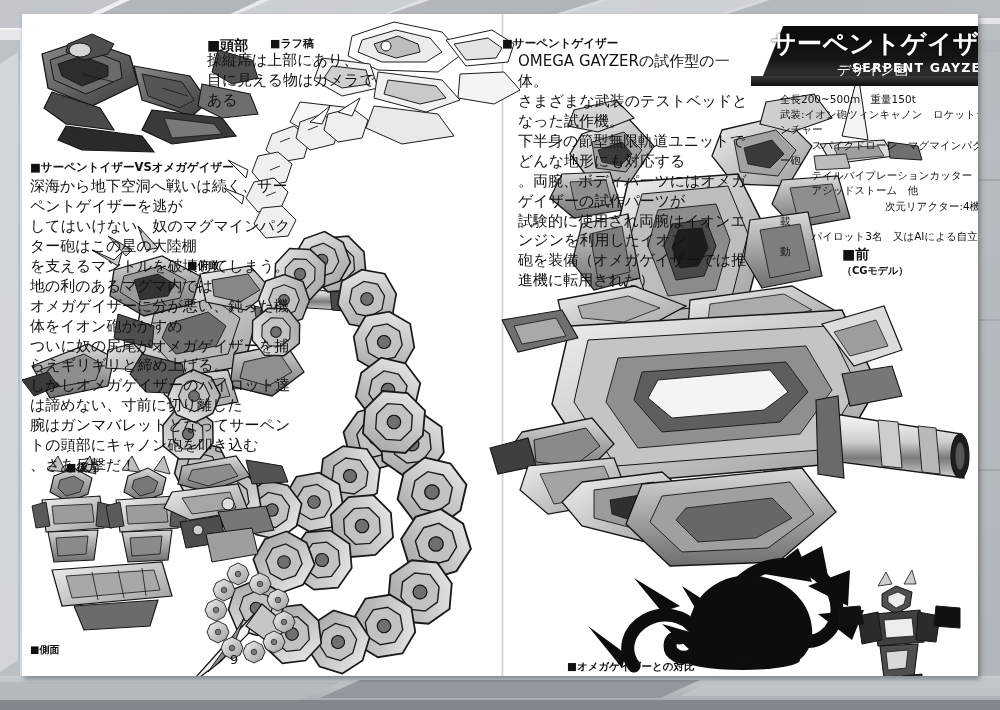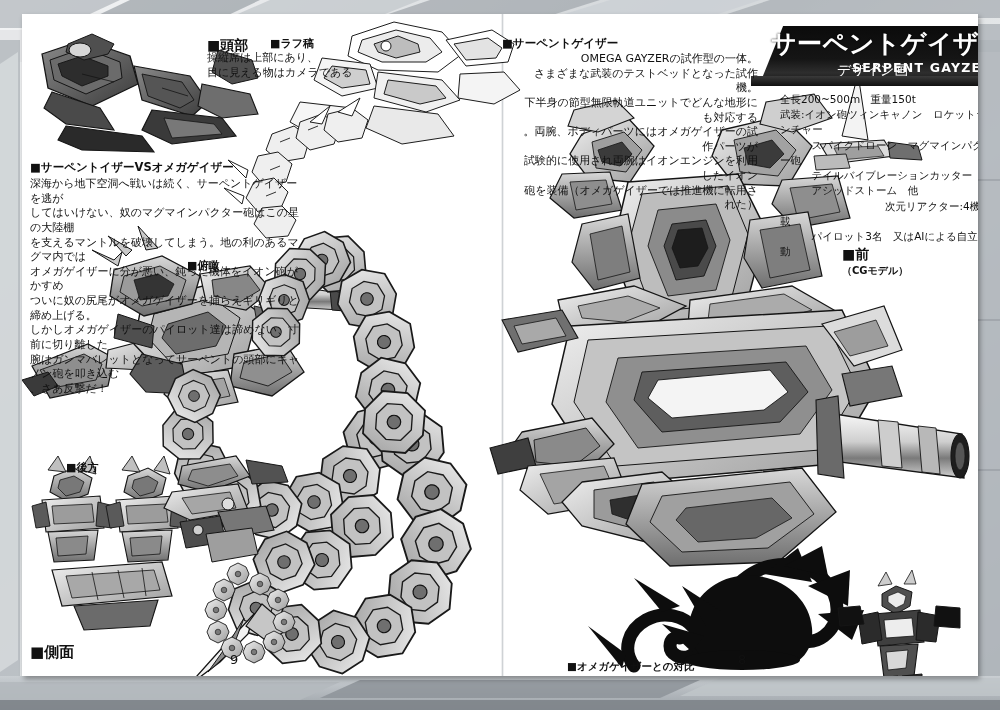--- a/index.html
+++ b/index.html
@@ -49,21 +49,21 @@
     font-size:14px;font-weight:400;white-space:nowrap;
   }
   #title-en{
     position:absolute;right:8px;top:34px;color:#fff;
     font-size:12.5px;font-weight:700;letter-spacing:1.2px;white-space:nowrap;
   }
 
   
   .txt{position:absolute;color:#111;line-height:1.33;white-space:pre-line;}
   .hd{font-weight:700;}
-  .blk{font-size:11px;}
+  .blk{font-size:15px;}
   .spec{position:absolute;font-size:10.5px;line-height:1.45;white-space:pre-line;color:#111;}
 
   .lbl{position:absolute;font-weight:700;color:#111;white-space:pre-line;}
 
   .pagenum{position:absolute;font-size:13px;color:#111;font-weight:400;}
 
   
   .art{position:absolute;}
   svg{display:block;overflow:visible;}
 </style>
@@ -567,24 +567,24 @@
 オメガゲイザーに分が悪い、鈍った機体をイオン砲がかすめ
 ついに奴の尻尾がオメガゲイザーを捕らえギリギリと締め上げる。
 しかしオメガゲイザーのパイロット達は諦めない、寸前に切り離した
 腕はガンマバレットとなってサーペントの頭部にキャノン砲を叩き込む
 、さあ反撃だ！</div>
 
   <div class="txt hd" style="left:165px;top:245px;font-size:11px;">■俯瞰</div>
 
   <div class="txt hd" style="left:44px;top:447px;font-size:11px;">■後方</div>
 
-  <div class="txt hd" style="left:8px;top:629px;font-size:15px;">■側面</div>
+  <div class="txt hd" style="left:8px;top:629px;font-size:10px;">■側面</div>
 
   <div class="txt hd" style="left:480px;top:22px;font-size:11.5px;">■サーペントゲイザー</div>
-  <div class="txt blk" style="left:496px;top:38px;width:240px;text-align:right;">OMEGA GAYZERの試作型の一体。
+  <div class="txt blk" style="left:496px;top:38px;width:240px;">OMEGA GAYZERの試作型の一体。
 さまざまな武装のテストベッドとなった試作機。
 下半身の節型無限軌道ユニットでどんな地形にも対応する
 。両腕、ボディパーツにはオメガゲイザーの試作パーツが
 試験的に使用され両腕はイオンエンジンを利用したイオン
 砲を装備（オメガゲイザーでは推進機に転用された）</div>
 
   <div class="lbl" style="left:820px;top:232px;font-size:14px;">■前</div>
   <div class="lbl" style="left:820px;top:250px;font-size:10px;">（CGモデル）</div>
 
   <div class="lbl" style="left:545px;top:646px;font-size:10.5px;">■オメガゲイザーとの対比</div>

